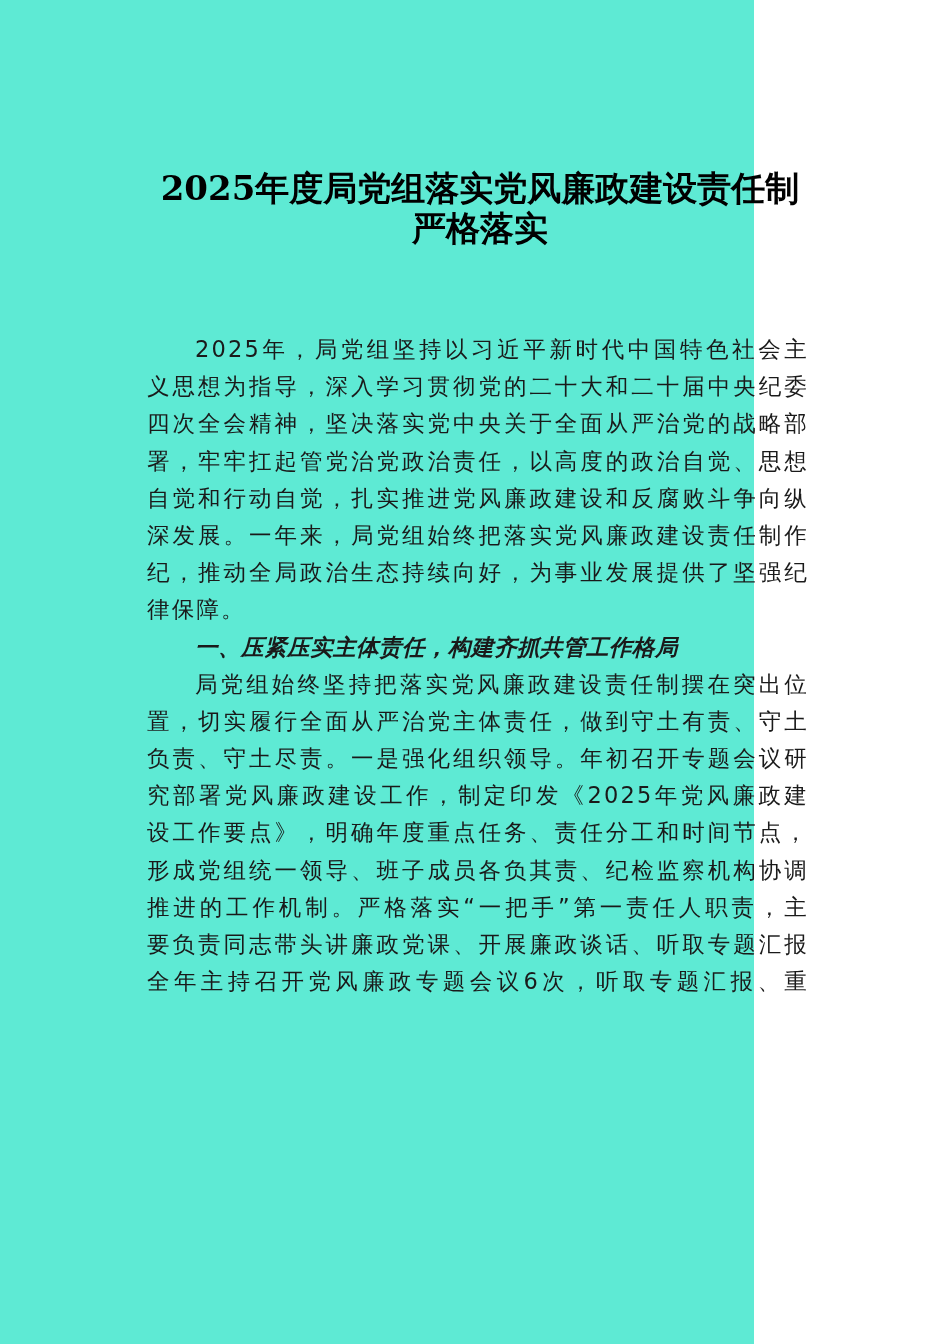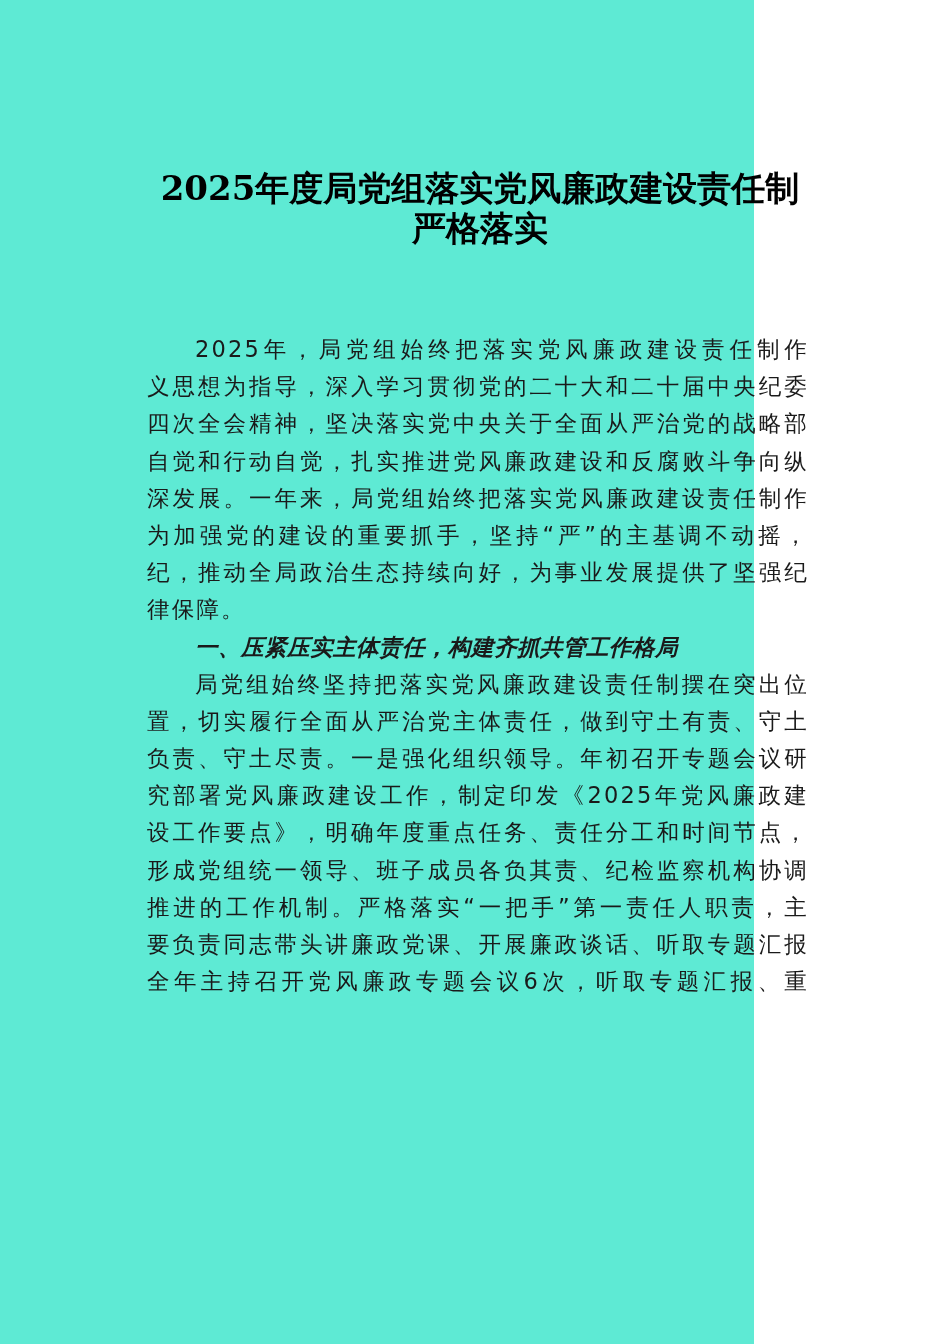--- a/index.html
+++ b/index.html
@@ -25,26 +25,26 @@
 </style>
 </head>
 <body>
 
 <div class="page">
   <div class="title l1">2025年度局党组落实党风廉政建设责任制</div>
   <div class="title l2">严格落实</div>
 
   <div class="body" style="top:331px;">
     <div>
-      <div class="line indent">2025年，局党组始终把落实党风廉政建设责任制作</div>
+      <div class="line indent">2025年，局党组坚持以习近平新时代中国特色社会主</div>
       <div class="line">义思想为指导，深入学习贯彻党的二十大和二十届中央纪委</div>
       <div class="line">四次全会精神，坚决落实党中央关于全面从严治党的战略部</div>
+      <div class="line">署，牢牢扛起管党治党政治责任，以高度的政治自觉、思想</div>
       <div class="line">自觉和行动自觉，扎实推进党风廉政建设和反腐败斗争向纵</div>
       <div class="line">深发展。一年来，局党组始终把落实党风廉政建设责任制作</div>
-      <div class="line">为加强党的建设的重要抓手，坚持“严”的主基调不动摇，</div>
       <div class="line">纪，推动全局政治生态持续向好，为事业发展提供了坚强纪</div>
       <div class="line last">律保障。</div>
     </div>
     <div class="line indent heading">一、压紧压实主体责任，构建齐抓共管工作格局</div>
     <div>
       <div class="line indent">局党组始终坚持把落实党风廉政建设责任制摆在突出位</div>
       <div class="line">置，切实履行全面从严治党主体责任，做到守土有责、守土</div>
       <div class="line">负责、守土尽责。一是强化组织领导。年初召开专题会议研</div>
       <div class="line">究部署党风廉政建设工作，制定印发《2025年党风廉政建</div>
       <div class="line">设工作要点》，明确年度重点任务、责任分工和时间节点，</div>

